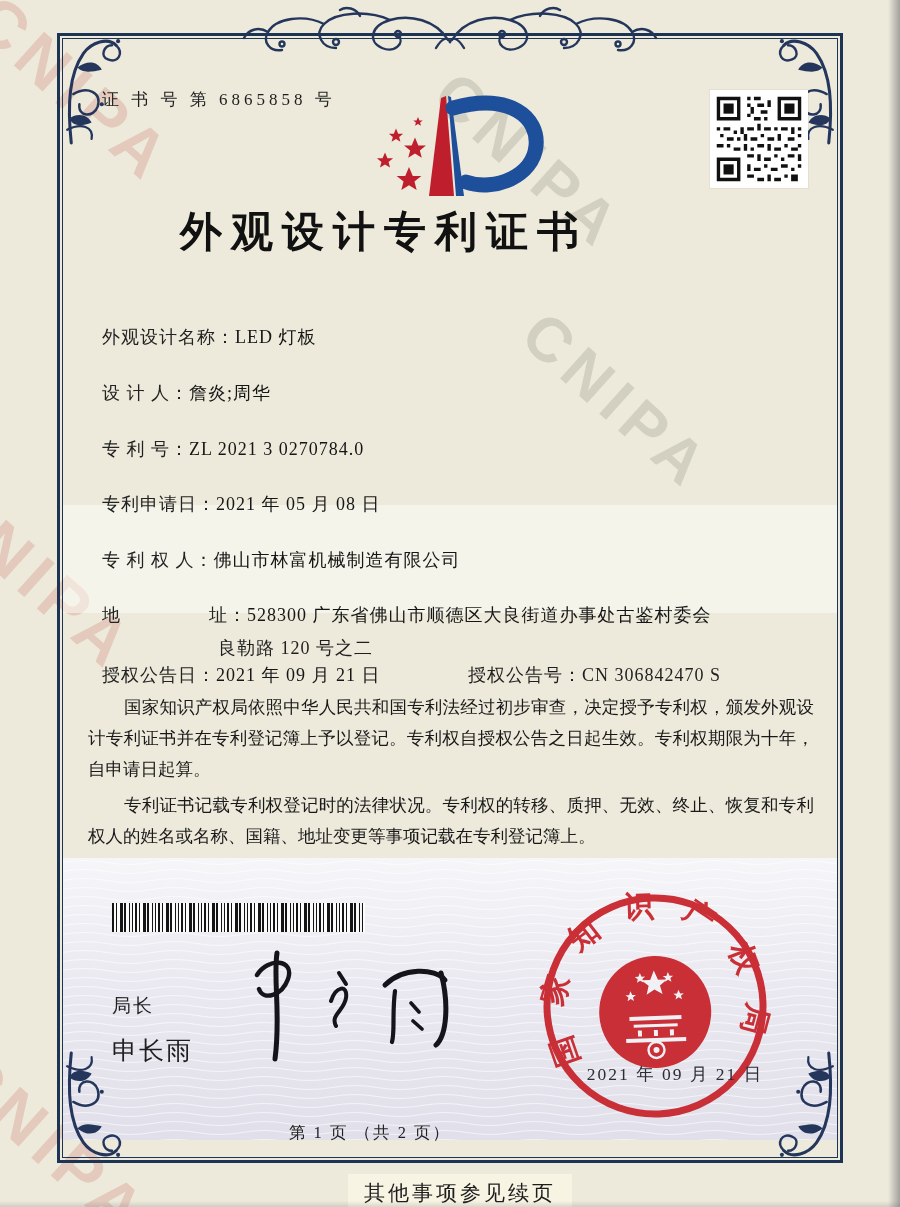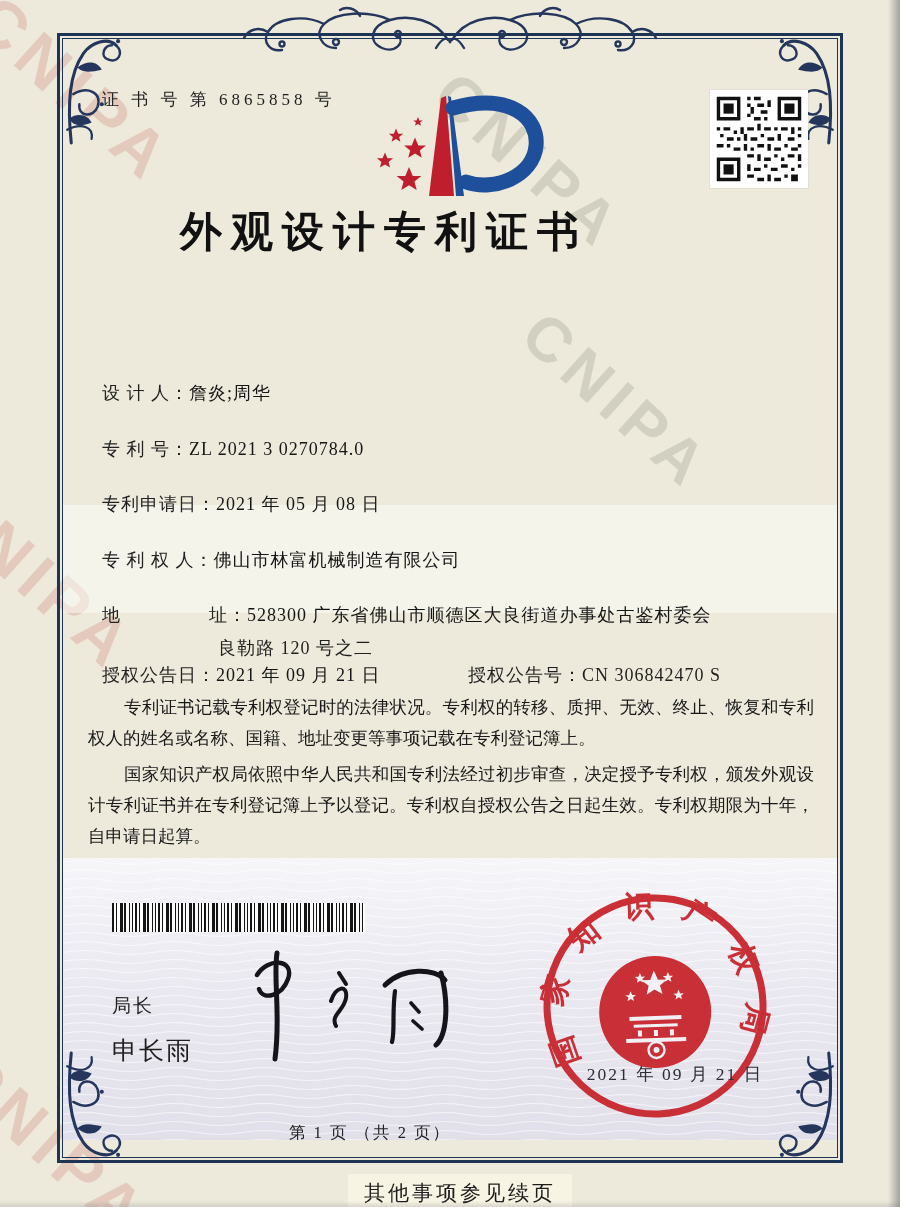--- a/index.html
+++ b/index.html
@@ -180,20 +180,23 @@
            M2,16h2v1h-2z M5,16h1v1h-1z M7,17h2v1h-2z M10,16h1v2h-1z M12,17h1v1h-1z M14,16h2v1h-2z M17,16h1v2h-1z M19,17h2v1h-2z M22,16h1v1h-1z M24,17h2v1h-2z M26,16h1v1h-1z
            M11,19h2v1h-2z M14,19h1v2h-1z M16,20h2v1h-2z M19,19h1v1h-1z M21,20h1v1h-1z M23,19h2v1h-2z M26,19h1v2h-1z
            M11,22h1v2h-1z M13,23h2v1h-2z M16,22h1v1h-1z M18,23h2v1h-2z M21,22h2v1h-2z M24,23h1v1h-1z M26,22h1v1h-1z
            M11,25h2v1h-2z M14,26h2v1h-2z M17,25h1v2h-1z M19,26h2v1h-2z M22,25h1v1h-1z M24,25h2v2h-2z"></path>
       </g>
     </svg>
   </div>
 
   <div class="title">外观设计专利证书</div>
 
+  <div class="row" style="top:325px;">
+    <span class="lab">外观设计名称：</span><span class="val">LED 灯板</span>
+  </div>
   <div class="row" style="top:381px;">
     <span class="lab">设  计  人：</span><span class="val">詹炎;周华</span>
   </div>
   <div class="row" style="top:437px;">
     <span class="lab">专  利  号：</span><span class="val">ZL 2021 3 0270784.0</span>
   </div>
   <div class="row" style="top:492px;">
     <span class="lab">专利申请日：</span><span class="val">2021 年 05 月 08 日</span>
   </div>
   <div class="row" style="top:548px;">
@@ -204,22 +207,22 @@
   </div>
   <div class="addr2" style="top:636px;">良勒路 120 号之二</div>
   <div class="row" style="top:663px;">
     <span class="lab">授权公告日：</span><span class="val">2021 年 09 月 21 日</span>
   </div>
   <div class="grant2" style="top:663px;">
     <span class="lab">授权公告号：</span><span class="val">CN 306842470 S</span>
   </div>
 
   <div class="paras">
+    <p>国家知识产权局依照中华人民共和国专利法经过初步审查，决定授予专利权，颁发外观设计专利证书并在专利登记簿上予以登记。专利权自授权公告之日起生效。专利权期限为十年，自申请日起算。</p>
     <p>专利证书记载专利权登记时的法律状况。专利权的转移、质押、无效、终止、恢复和专利权人的姓名或名称、国籍、地址变更等事项记载在专利登记簿上。</p>
-    <p>国家知识产权局依照中华人民共和国专利法经过初步审查，决定授予专利权，颁发外观设计专利证书并在专利登记簿上予以登记。专利权自授权公告之日起生效。专利权期限为十年，自申请日起算。</p>
   </div>
 
   <div class="barcode"></div>
 
   <div class="director-label">局长</div>
   <div class="director-name">申长雨</div>
 
   <svg class="sig" width="240" height="125" viewBox="0 0 240 125">
     <g fill="none" stroke="#14141a" stroke-linecap="round">
       <path d="M42,8 C38,34 46,70 40,114" stroke-width="5"></path>

